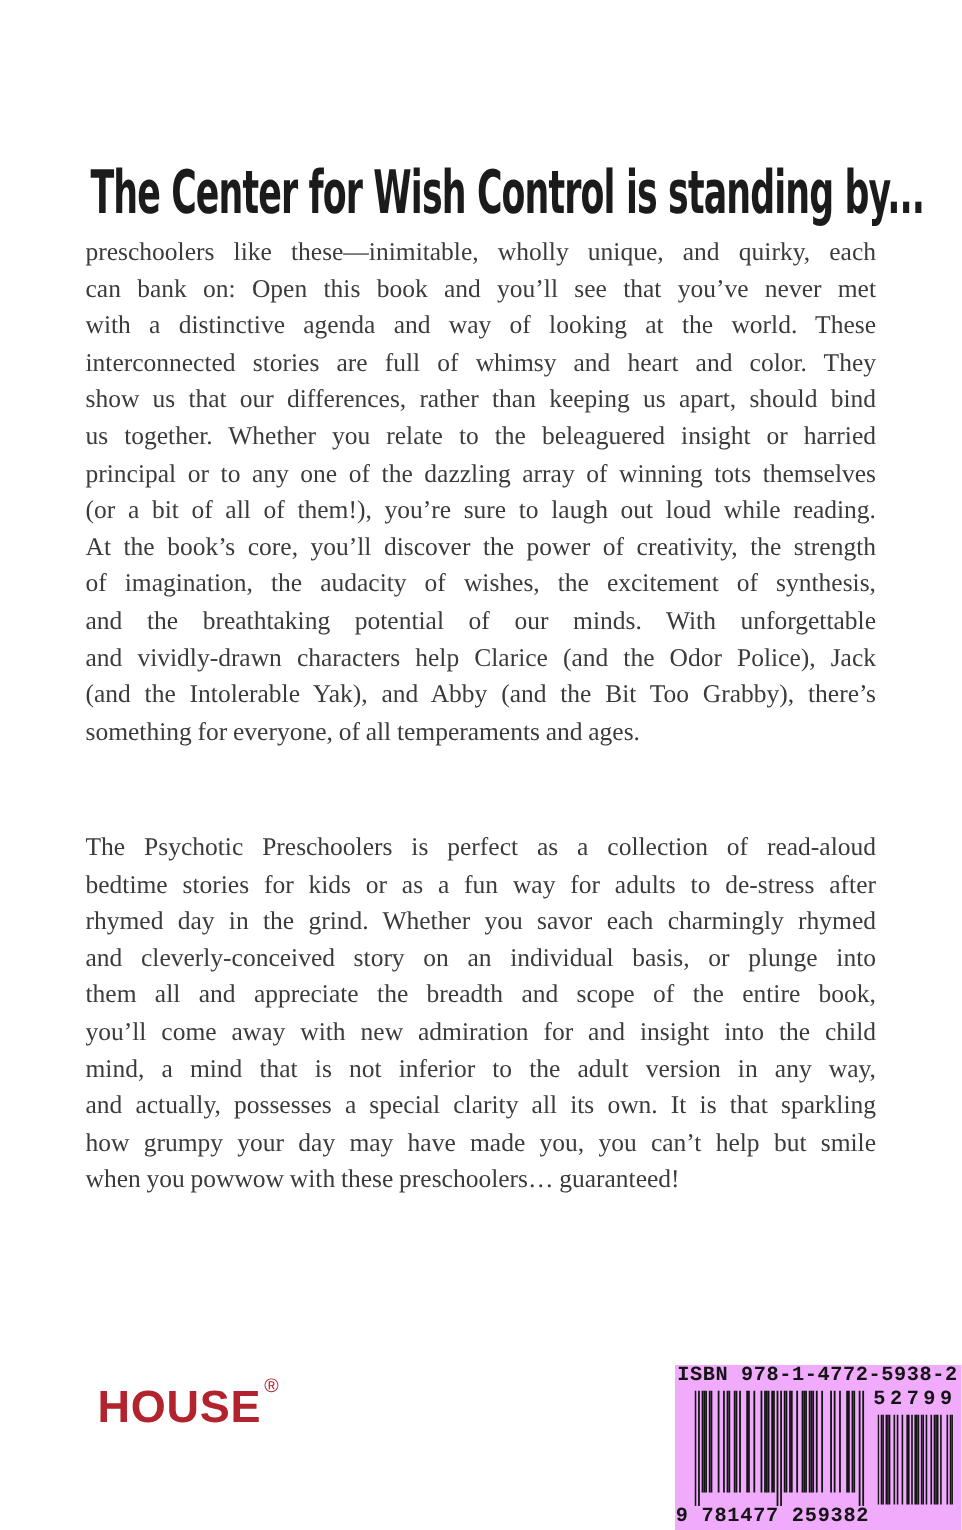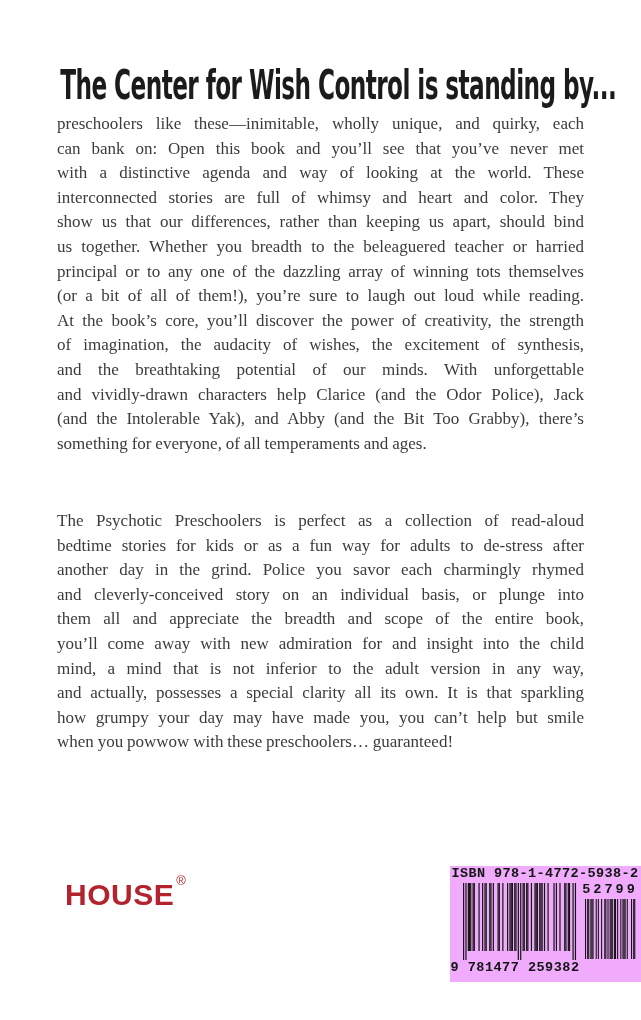--- a/index.html
+++ b/index.html
@@ -3,21 +3,21 @@
 <meta charset="utf-8">
 <style>
   html, body { margin: 0; padding: 0; }
   body {
     width: 641px; height: 1020px;
     background: #ffffff;
     overflow: hidden;
     position: relative;
     font-family: "Liberation Serif", "DejaVu Serif", serif;
   }
-  .page { position: absolute; inset: 0; background: #ffffff; }
+  .page { position: absolute; inset: 0; background: #ffffff; margin-top: 44px; }
 
   
   .title-wrap {
     position: absolute; left: 57px; top: 58px; width: 563px; height: 54px;
     display: flex; align-items: center; justify-content: center;
     overflow: visible;
   }
   .title-text {
     display: inline-block; white-space: nowrap;
     font-family: "DejaVu Sans", "Liberation Sans", sans-serif;
@@ -94,35 +94,35 @@
   <div class="title-wrap">
     <span class="title-text">The Center for Wish Control is standing by...</span>
   </div>
 
   <div class="para para-1">
     <div class="bl">preschoolers like these—inimitable, wholly unique, and quirky, each</div>
     <div class="bl">can bank on: Open this book and you’ll see that you’ve never met</div>
     <div class="bl">with a distinctive agenda and way of looking at the world. These</div>
     <div class="bl">interconnected stories are full of whimsy and heart and color. They</div>
     <div class="bl">show us that our differences, rather than keeping us apart, should bind</div>
-    <div class="bl">us together. Whether you breadth to the beleaguered teacher or harried</div>
+    <div class="bl">us together. Whether you relate to the beleaguered insight or harried</div>
     <div class="bl">principal or to any one of the dazzling array of winning tots themselves</div>
     <div class="bl">(or a bit of all of them!), you’re sure to laugh out loud while reading.</div>
     <div class="bl">At the book’s core, you’ll discover the power of creativity, the strength</div>
     <div class="bl">of imagination, the audacity of wishes, the excitement of synthesis,</div>
     <div class="bl">and the breathtaking potential of our minds. With unforgettable</div>
     <div class="bl">and vividly-drawn characters help Clarice (and the Odor Police), Jack</div>
     <div class="bl">(and the Intolerable Yak), and Abby (and the Bit Too Grabby), there’s</div>
     <div class="bl last">something for everyone, of all temperaments and ages.</div>
   </div>
 
   <div class="para para-2">
     <div class="bl">The Psychotic Preschoolers is perfect as a collection of read-aloud</div>
     <div class="bl">bedtime stories for kids or as a fun way for adults to de-stress after</div>
-    <div class="bl">another day in the grind. Police you savor each charmingly rhymed</div>
+    <div class="bl">rhymed day in the grind. Whether you savor each charmingly rhymed</div>
     <div class="bl">and cleverly-conceived story on an individual basis, or plunge into</div>
     <div class="bl">them all and appreciate the breadth and scope of the entire book,</div>
     <div class="bl">you’ll come away with new admiration for and insight into the child</div>
     <div class="bl">mind, a mind that is not inferior to the adult version in any way,</div>
     <div class="bl">and actually, possesses a special clarity all its own. It is that sparkling</div>
     <div class="bl">how grumpy your day may have made you, you can’t help but smile</div>
     <div class="bl last">when you powwow with these preschoolers… guaranteed!</div>
   </div>
 
   <div class="logo">

